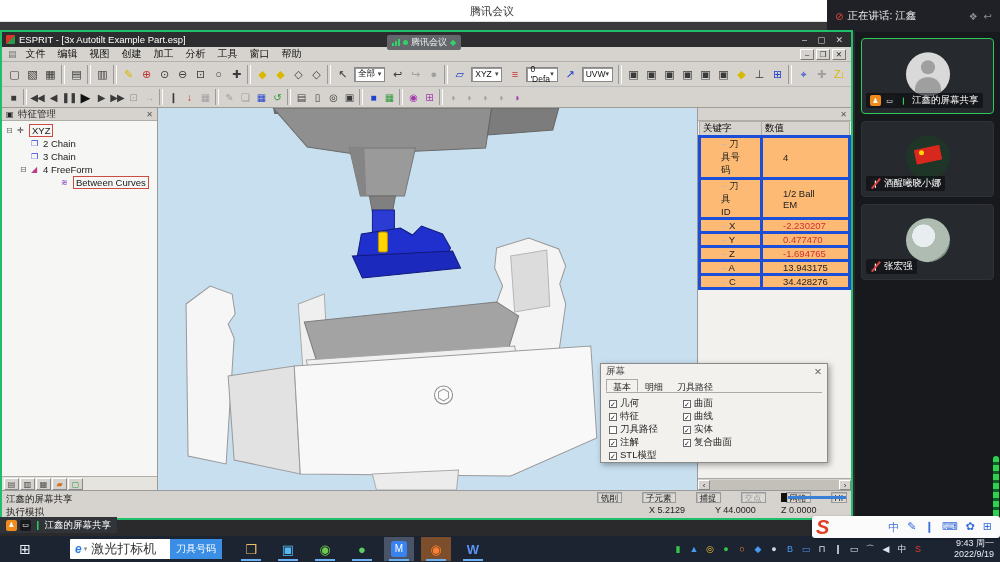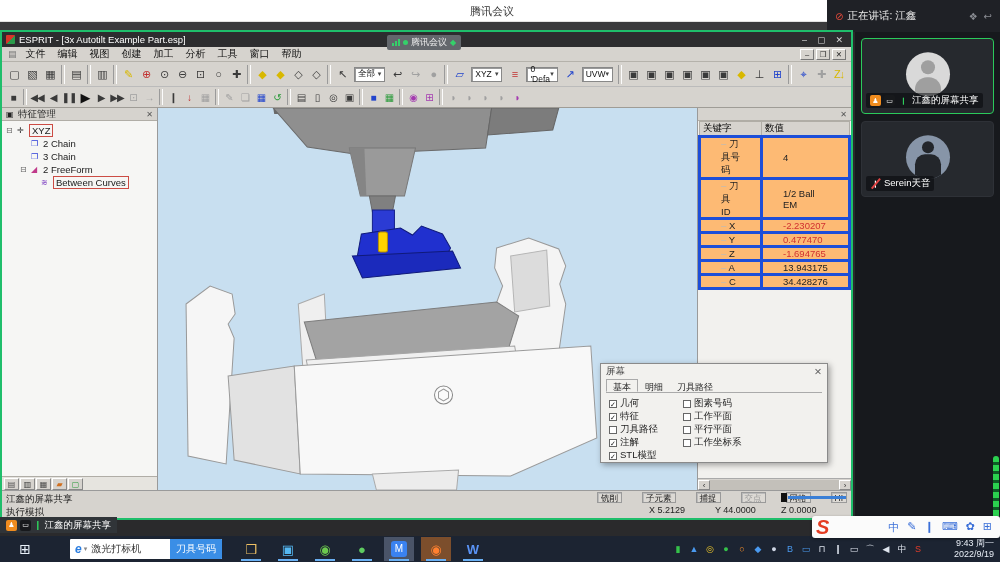--- a/index.html
+++ b/index.html
@@ -40,21 +40,21 @@
   .yel{color:#d8b800}.red{color:#c23030}.blu{color:#2244cc}.grn{color:#2a9a3a}.dim{color:#a0a0a0}.mult{color:#a43ab0}
   .dd{width:46px;height:15px;background:#fff;border:1px solid #888;box-shadow:inset 1px 1px 0 #999;font-size:8.5px;color:#111;display:flex;align-items:center;padding:0 3px;margin:0 3px}
   .dd .car{margin-left:auto;font-size:7px;color:#444}
   
   .work{display:flex;height:382px}
   .lpanel{width:156px;background:#f2f1ee;border-right:1px solid #9a9a9a;display:flex;flex-direction:column;font-size:9.5px}
   .phead{height:13px;background:#d6d3ce;display:flex;align-items:center;padding:0 4px;gap:3px;border-bottom:1px solid #b0ada6;color:#222}
   .phead .x{margin-left:auto;color:#555;font-size:8px}
   .tree{flex:1;background:#f6f6f4;padding-top:3px}
   .trow{height:13px;display:flex;align-items:center;gap:3px;color:#1a1a1a}
-  .trow.d0{padding-left:4px}.trow.d1{padding-left:18px}.trow.d2{padding-left:28px}
+  .trow.d0{padding-left:4px}.trow.d1{padding-left:18px}.trow.d2{padding-left:48px}
   .exp{width:8px;font-size:8px;color:#666}
   .tico{width:9px;font-size:8px}
   .i-axes::before{content:"✛";color:#333}
   .i-chain::before{content:"❒";color:#2a3bd8}
   .i-free::before{content:"◢";color:#c03a8a}
   .i-bc::before{content:"≋";color:#7a3ac0}
   .tlabel.boxed{border:1px solid #cc4c44;padding:0 2px}
   .ptabs{height:14px;display:flex;gap:1px;padding:1px 2px;background:#e6e4df;border-top:1px solid #b0ada6}
   .ptabs span{width:15px;height:12px;border:1px solid;border-color:#fff #888 #888 #fff;background:#d6d3ce;font-size:8px;display:flex;align-items:center;justify-content:center;color:#444}
   .ptabs .org{color:#d07020}.ptabs .grn{color:#2a9a3a}
@@ -134,21 +134,21 @@
   .sogou{position:absolute;left:812px;top:516px;width:188px;height:22px;background:#fbfbfb;border-radius:3px;display:flex;align-items:center;z-index:40;box-shadow:0 1px 3px rgba(0,0,0,.4)}
   .slogo{font-size:20px;font-weight:bold;font-style:italic;color:#e43c22;margin-left:4px;line-height:20px}
   .sitems{margin-left:auto;display:flex;gap:8px;padding-right:8px;color:#3a6fd8;font-size:11px}
   
   .taskbar{position:absolute;left:0;top:536px;width:1000px;height:26px;background:#1c2432;z-index:35}
   .start{position:absolute;left:8px;top:0;width:34px;height:26px;display:flex;align-items:center;justify-content:center;color:#e8f0f8;font-size:14px}
   .tb-s{position:absolute;left:146px;top:0;width:24px;height:26px;display:flex;align-items:center;justify-content:center;color:#fff;font-weight:bold;font-style:italic;font-size:13px}
   .searchbox{position:absolute;left:70px;top:3px;width:152px;height:20px;background:#fff;display:flex;align-items:center;border-radius:1px;overflow:hidden}
   .e-ico{color:#2a7de0;font-weight:bold;font-style:italic;font-size:12px;margin:0 2px 0 5px}
   .s-car{font-size:7px;color:#888;margin-right:4px}
-  .s-text{font-size:10px;color:#333;white-space:nowrap}
+  .s-text{font-size:13px;color:#333;white-space:nowrap}
   .s-btn{margin-left:auto;height:20px;background:#3a8ee6;color:#fff;font-size:10px;display:flex;align-items:center;padding:0 6px;white-space:nowrap}
   .apps{position:absolute;left:236px;top:0;height:26px;display:flex;gap:7px;align-items:center}
   .app{position:relative;width:30px;height:24px;display:flex;align-items:center;justify-content:center;font-size:13px}
   .app .g{line-height:1}
   .app.run::after{content:"";position:absolute;left:5px;right:5px;bottom:0;height:2px;background:#6ab0f3}
   .app.lit{background:#4a5468}
   .app.lit-orange{background:#7c4e2c}
   .a-folder{color:#eec064}.a-store{color:#55b8f2}.a-360{color:#6cc94e}.a-wechat{color:#5ecb60}
   .a-m{color:#fff}.a-m .g{background:#3a82f0;width:16px;height:16px;border-radius:3px;display:flex;align-items:center;justify-content:center;font-size:10px}
   .a-meet{color:#ff8030}.a-wps{color:#5a93f5;font-weight:bold}
@@ -356,21 +356,21 @@
 
           <div class="trow d1">
             <span class="exp"></span>
             <span class="tico i-chain"></span>
             <span class="tlabel">3 Chain</span>
           </div>
 
           <div class="trow d1">
             <span class="exp">⊟</span>
             <span class="tico i-free"></span>
-            <span class="tlabel">2 FreeForm</span>
+            <span class="tlabel">4 FreeForm</span>
           </div>
 
           <div class="trow d2">
             <span class="exp"></span>
             <span class="tico i-bc"></span>
             <span class="tlabel boxed">Between Curves</span>
           </div>
         </div>
       <div class="ptabs">
 
@@ -523,37 +523,37 @@
           </label>
           <label class="chk">
             <span class="cb">✓</span>
             <span>注解</span>
           </label>
           <label class="chk">
             <span class="cb">✓</span>
             <span>STL模型</span>
           </label>
         </div>
-      <div class="dcol c3">
+      <div class="dcol c2">
 
       <label class="chk">
-            <span class="cb"></span>
-            <span>图素号码</span>
+            <span class="cb">✓</span>
+            <span>曲面</span>
           </label>
           <label class="chk">
-            <span class="cb"></span>
-            <span>工作平面</span>
+            <span class="cb">✓</span>
+            <span>曲线</span>
           </label>
           <label class="chk">
-            <span class="cb"></span>
-            <span>平行平面</span>
+            <span class="cb">✓</span>
+            <span>实体</span>
           </label>
           <label class="chk">
-            <span class="cb"></span>
-            <span>工作坐标系</span>
+            <span class="cb">✓</span>
+            <span>复合曲面</span>
           </label>
         </div>
     </div>
   </div>
 </div>
 
 <div class="below-strip"></div>
 <div class="share-label">
   <span class="badge b-person">♟</span>
   <span class="badge b-screen">▭</span>
@@ -568,30 +568,38 @@
         <div class="avatar av-sil"><span class="av-txt"></span></div>
         <div class="namebar">
           <span class="badge b-person">♟</span>
           <span class="badge b-screen">▭</span>
           <span class="mic m-on"></span>
           <span class="pname">江鑫的屏幕共享</span>
         </div>
       </div>
 
 
-
-
       <div class="tile">
-        <div class="avatar av-fig"><span class="av-txt"></span></div>
+        <div class="avatar av-flag"><span class="av-txt"></span></div>
         <div class="namebar">
 
           <span class="mic m-muted"></span>
-          <span class="pname">Serein天音</span>
+          <span class="pname">酒醒曦晓小娜</span>
         </div>
       </div>
+
+      <div class="tile">
+        <div class="avatar av-trees"><span class="av-txt"></span></div>
+        <div class="namebar">
+
+          <span class="mic m-muted"></span>
+          <span class="pname">张宏强</span>
+        </div>
+      </div>
+
 
     </div>
   <div class="green-meter"></div>
 </div>
 
 <div class="sogou">
   <span class="slogo">S</span>
   <span class="sitems">
 
   <span>中</span>

